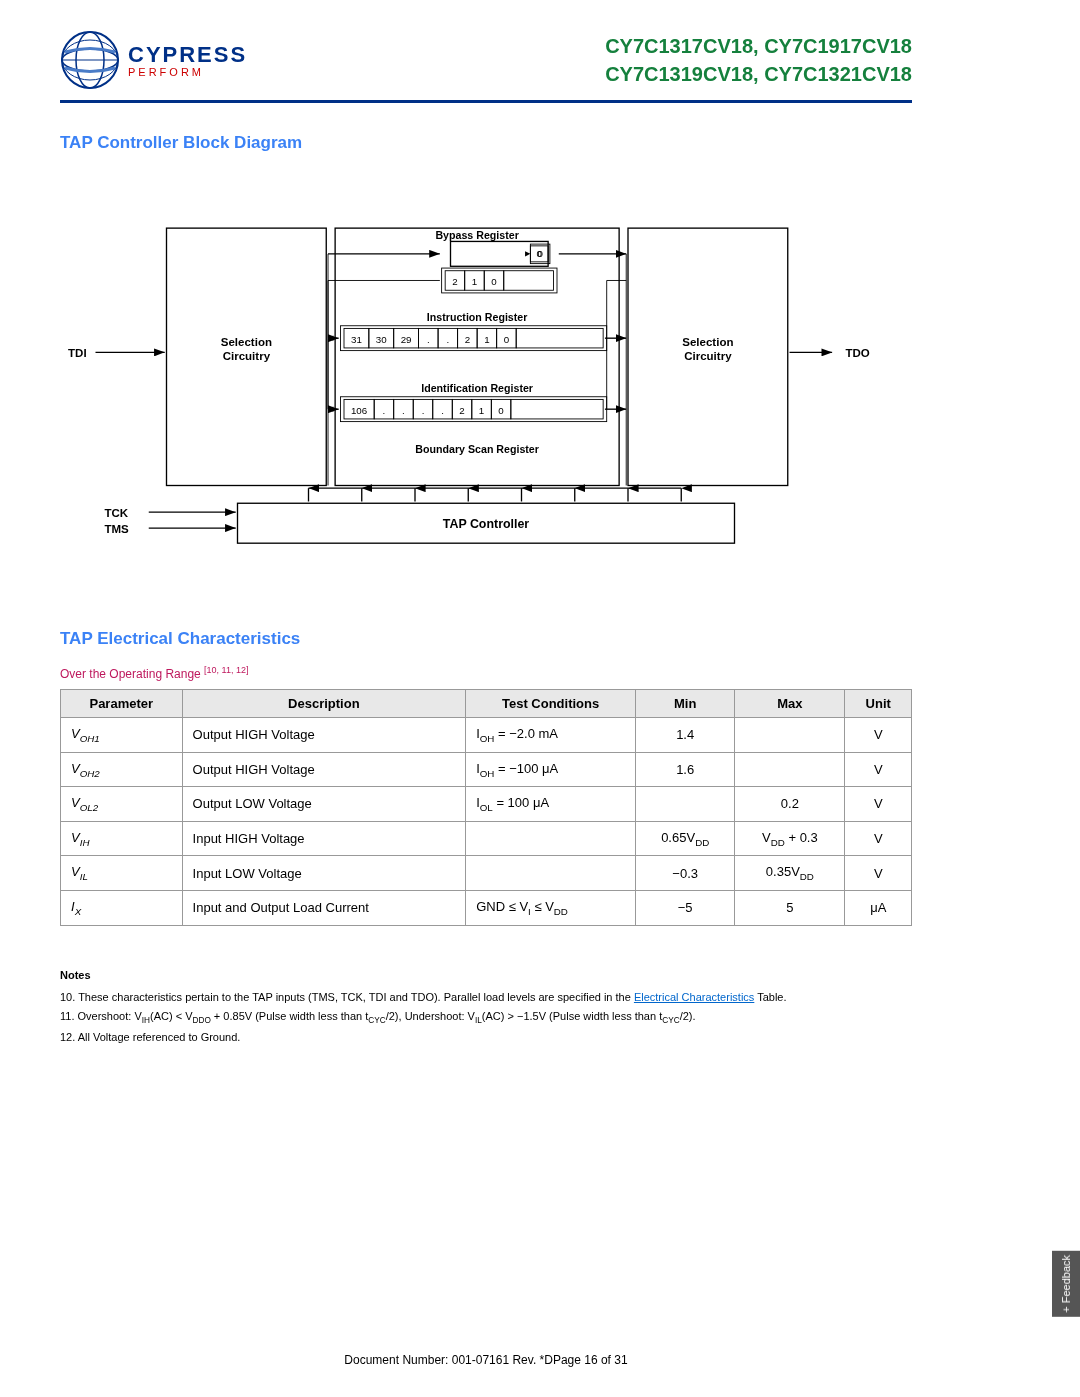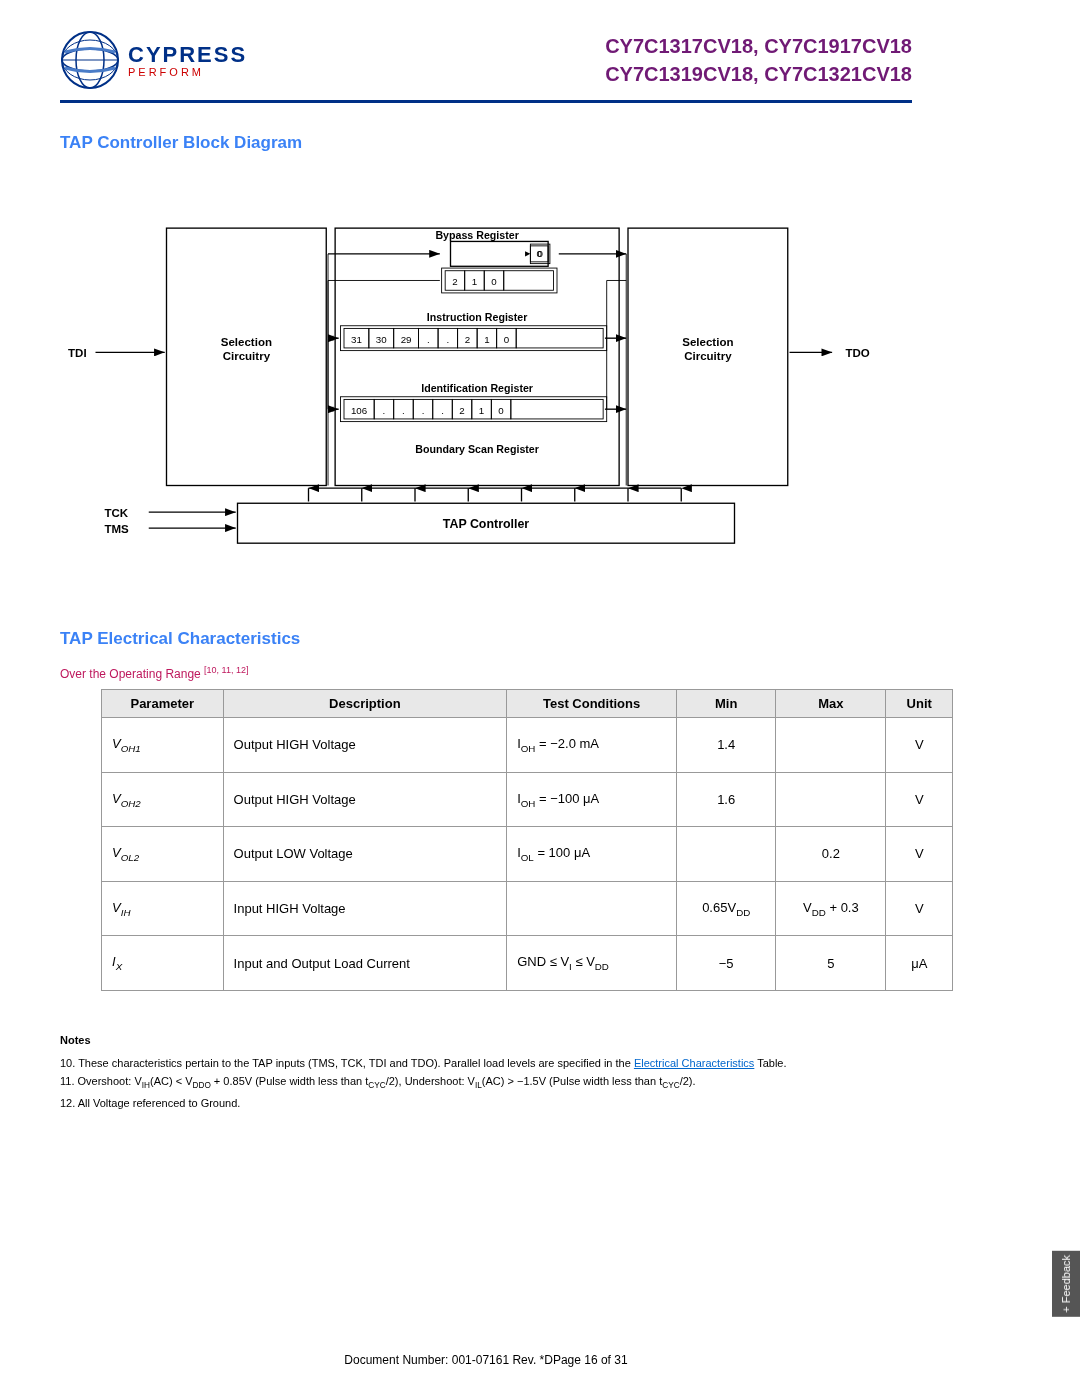--- a/index.html
+++ b/index.html
@@ -61,21 +61,21 @@
       margin-top: -2px;
     }
 
     .header-title {
       text-align: right;
     }
 
     .header-title .title-line {
       font-size: 20px;
       font-weight: bold;
-      color: #701a75;
+      color: #15803d;
       line-height: 1.4;
     }
 
     
     .section-title {
       font-size: 17px;
       font-weight: bold;
       margin-bottom: 16px;
       color: #3b82f6;
     }
@@ -109,34 +109,33 @@
     }
 
     .table-subtitle sup {
       font-size: 9px;
     }
 
     .data-table {
       width: 100%;
       border-collapse: collapse;
       font-size: 13px;
-      margin-left: 41px;
     }
 
     .data-table th {
       background: #e8e8e8;
       border: 1px solid #999;
       padding: 6px 10px;
       font-weight: bold;
       text-align: center;
     }
 
     .data-table td {
       border: 1px solid #999;
-      padding: 18px 10px;
+      padding: 8px 10px;
     }
 
     .data-table td.center {
       text-align: center;
     }
 
     .data-table td.param {
       font-style: italic;
     }
 
@@ -417,20 +416,28 @@
           </tr>
           <tr>
             <td class="param">V<sub>IH</sub></td>
             <td>Input HIGH Voltage</td>
             <td></td>
             <td class="center">0.65V<sub>DD</sub></td>
             <td class="center">V<sub>DD</sub> + 0.3</td>
             <td class="center">V</td>
           </tr>
           <tr>
+            <td class="param">V<sub>IL</sub></td>
+            <td>Input LOW Voltage</td>
+            <td></td>
+            <td class="center">−0.3</td>
+            <td class="center">0.35V<sub>DD</sub></td>
+            <td class="center">V</td>
+          </tr>
+          <tr>
             <td class="param">I<sub>X</sub></td>
             <td>Input and Output Load Current</td>
             <td>GND ≤ V<sub>I</sub> ≤ V<sub>DD</sub></td>
             <td class="center">−5</td>
             <td class="center">5</td>
             <td class="center">μA</td>
           </tr>
         </tbody>
     </table>
   </div>

